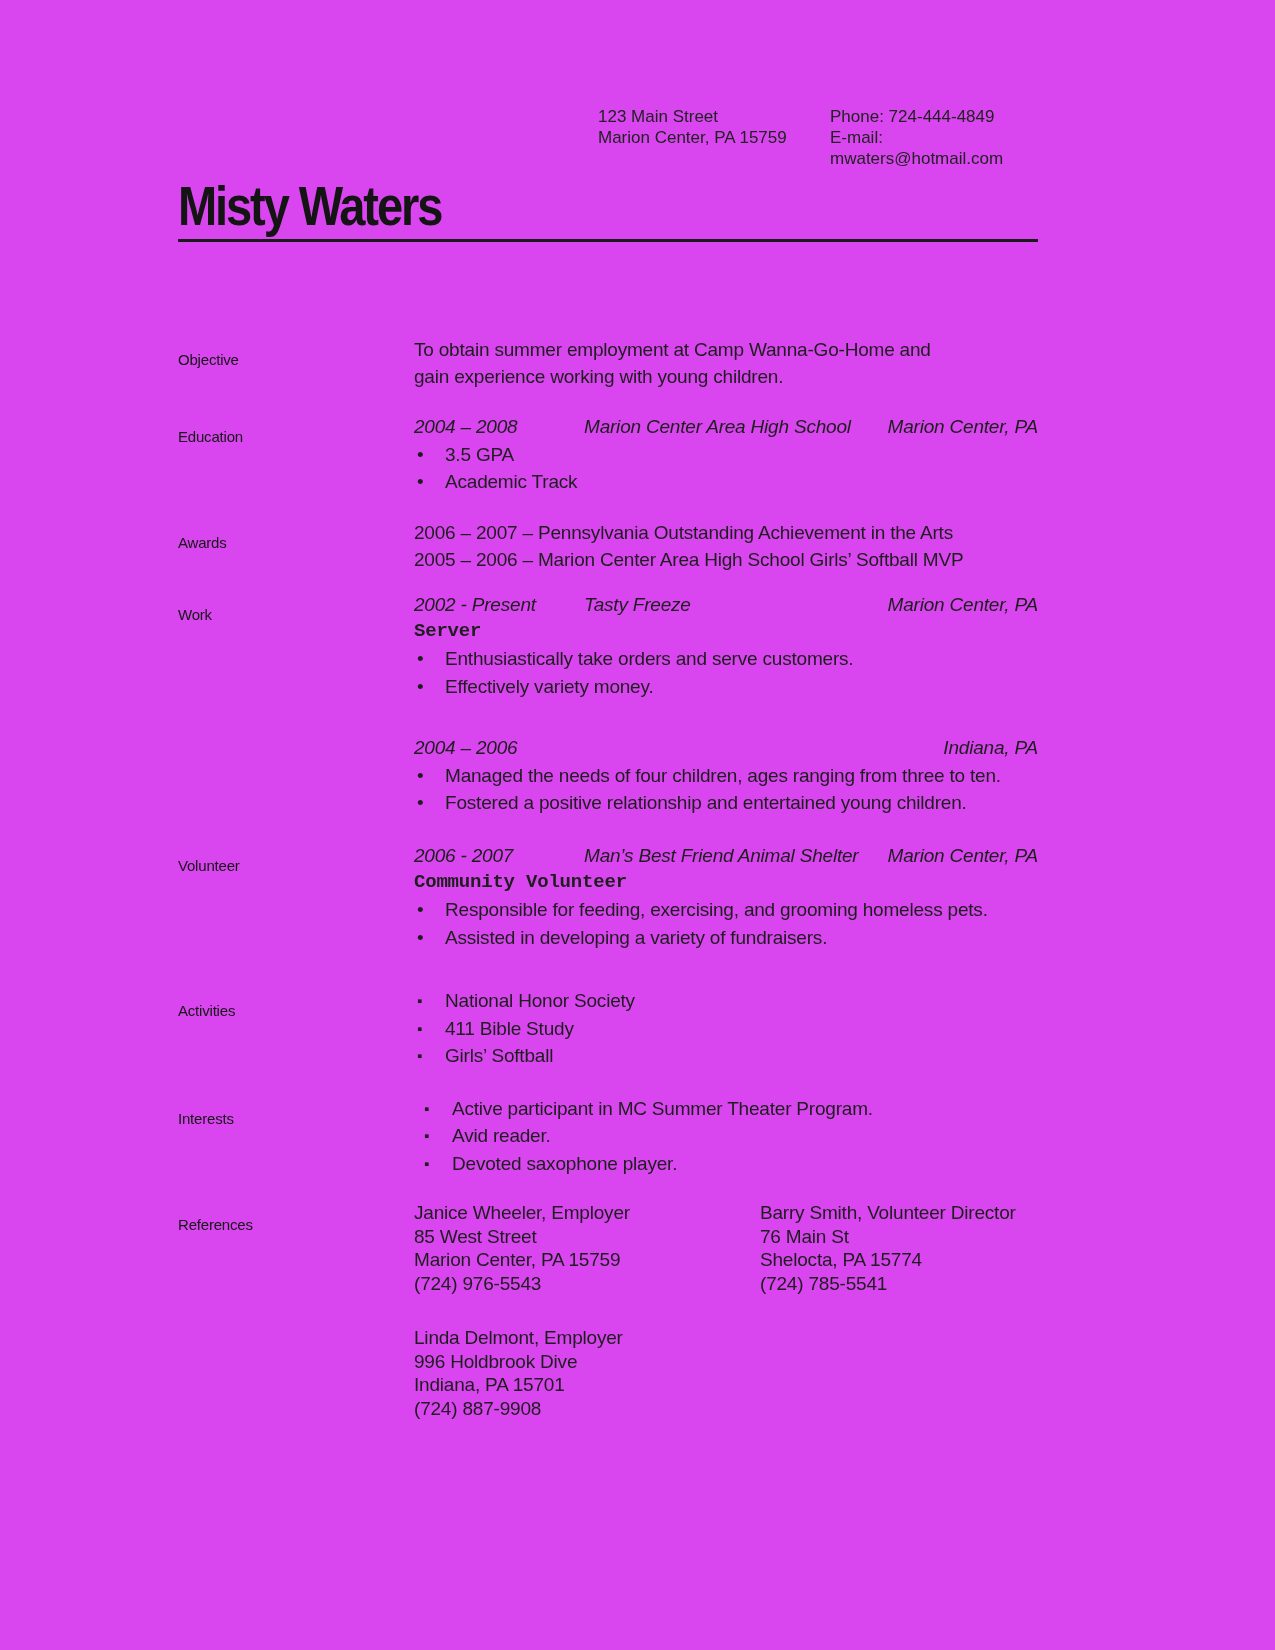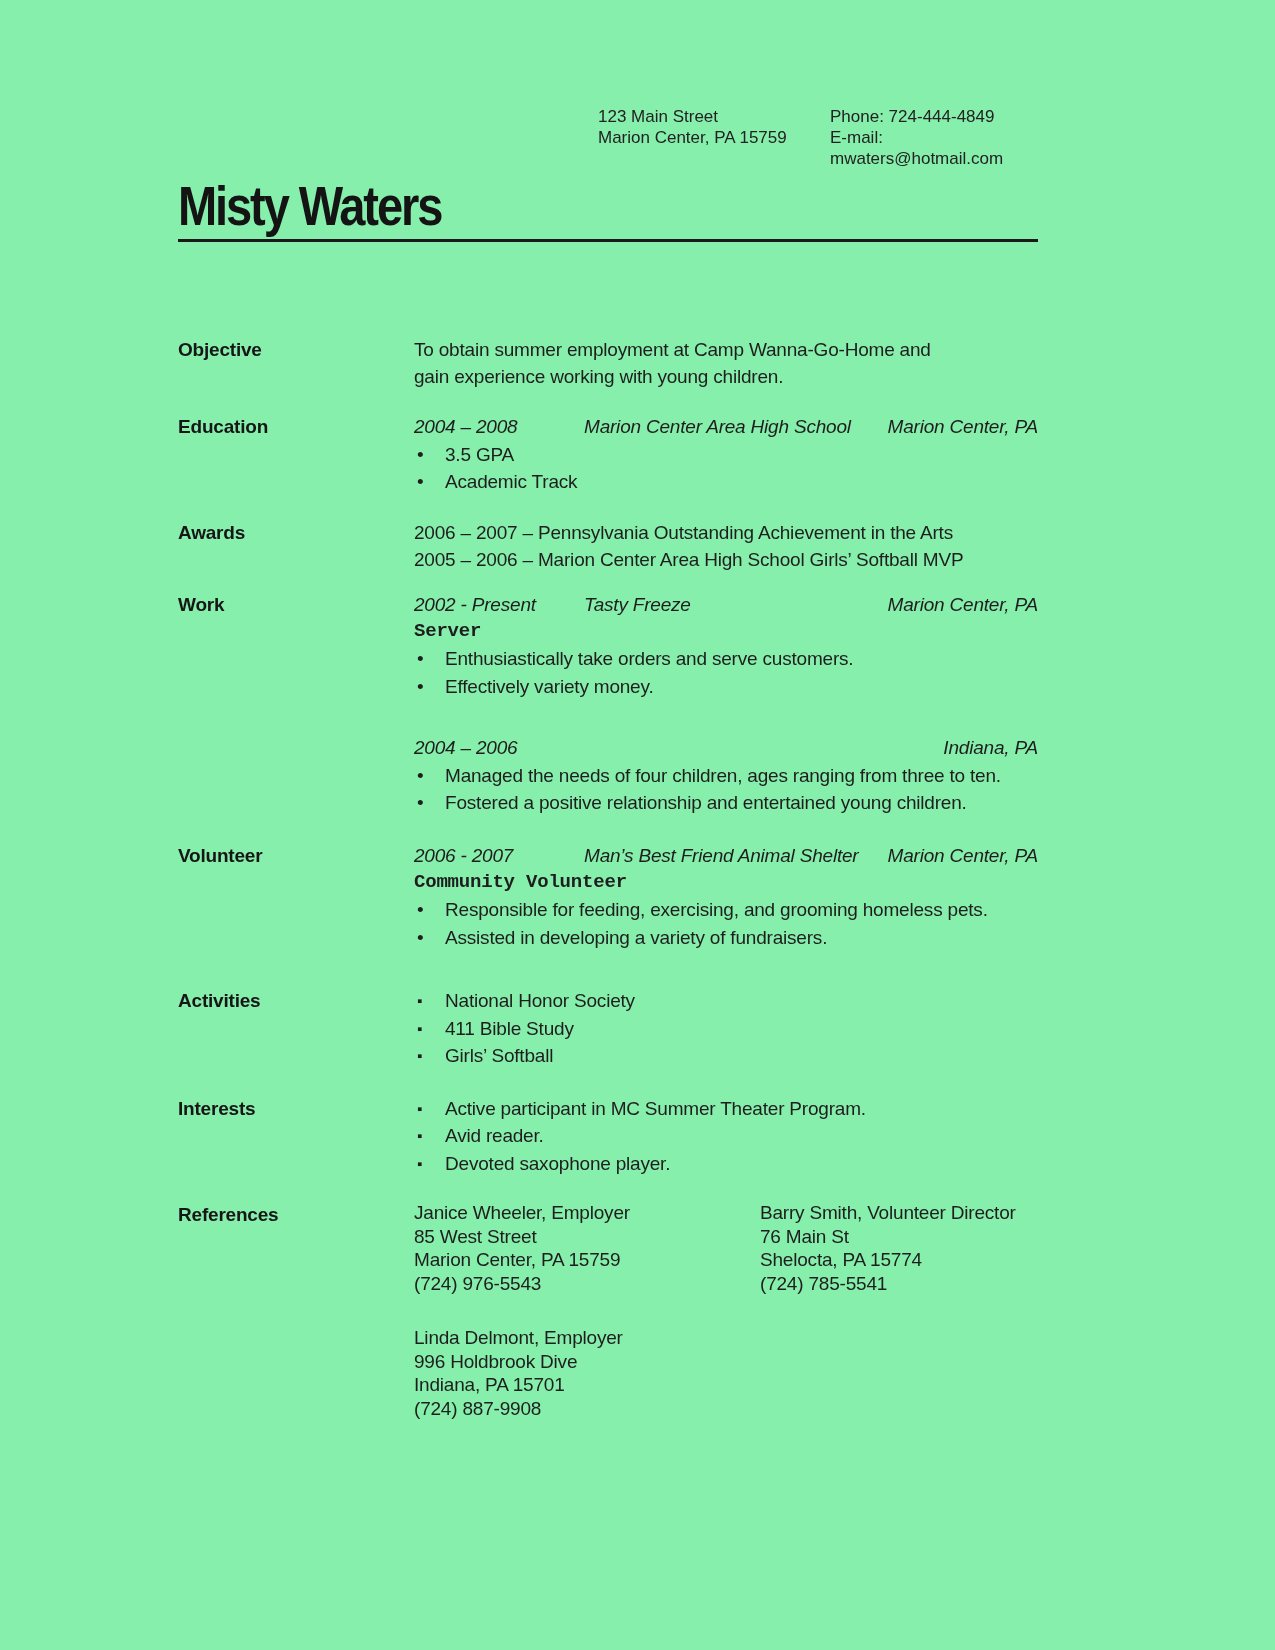--- a/index.html
+++ b/index.html
@@ -5,21 +5,21 @@
   html, body { margin: 0; padding: 0; background: #ffffff; }
   body {
     width: 1275px; height: 1650px;
     font-family: "Liberation Sans", "DejaVu Sans", sans-serif;
     color: #1e1e1e;
     -webkit-font-smoothing: antialiased;
   }
   .page {
     position: relative;
     width: 1275px; height: 1650px;
-    background: #86efac;
+    background: #d946ef;
     box-sizing: border-box;
     padding: 0 237px 0 178px;
     overflow: hidden;
   }
   
   .contact {
     display: flex;
     padding-top: 106px;
     margin-left: 420px;
     font-size: 17px;
@@ -47,32 +47,33 @@
   }
   
   main { display: block; }
   .sec {
     display: grid;
     grid-template-columns: 236px 624px;
     font-size: 19px;
     letter-spacing: -0.2px;
   }
   .sec-label {
-    font-weight: bold;
-    font-size: 19px;
+    font-weight: normal;
+    font-size: 15px;
     line-height: 27px;
     color: #161616;
+    margin-top: 10px;
   }
   .sec-objective  { margin-top: 94px; }
   .sec-education  { margin-top: 23px; }
   .sec-awards     { margin-top: 23px; }
   .sec-work       { margin-top: 17px; }
   .sec-volunteer  { margin-top: 25px; }
   .sec-activities { margin-top: 36px; }
-  .sec-interests  { margin-top: 25px; }
+  .sec-interests  { margin-top: 25px; gap: 7px; }
   .sec-references { margin-top: 24px; }
 
   .obj-text { margin: 0; width: 545px; line-height: 27px; }
 
   .job-row {
     display: flex;
     font-style: italic;
     line-height: 27.5px;
     white-space: nowrap;
   }

